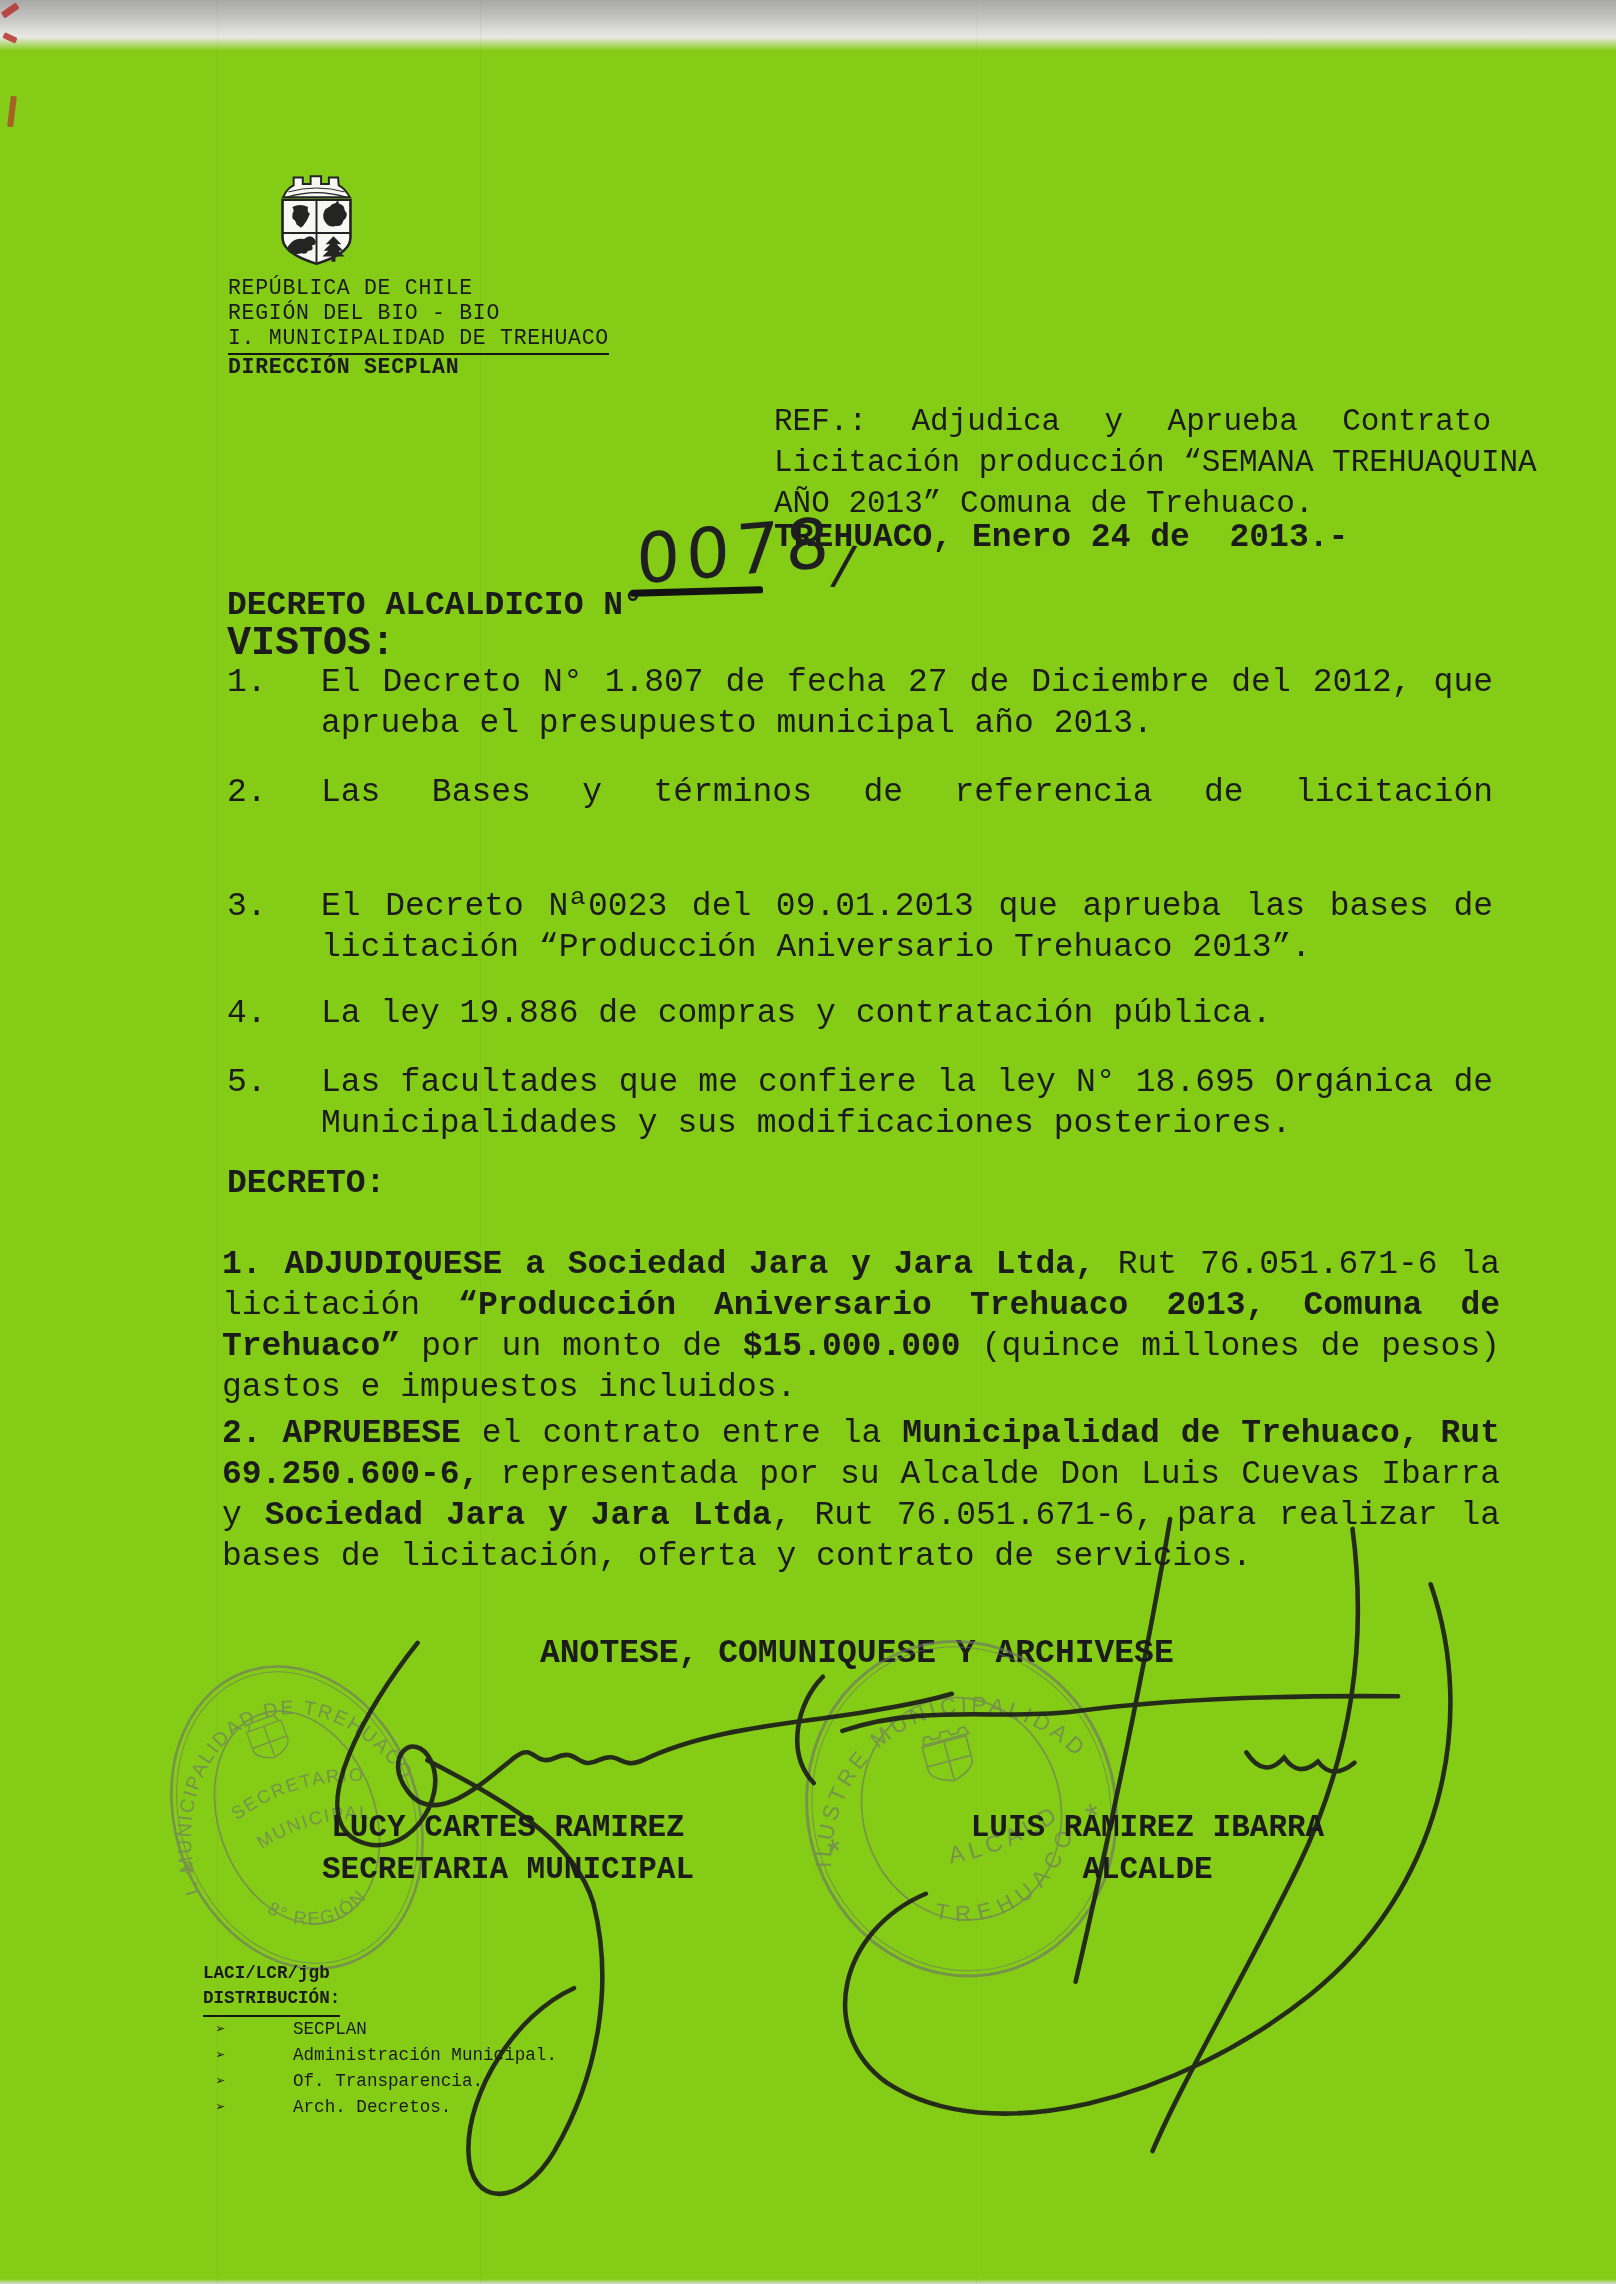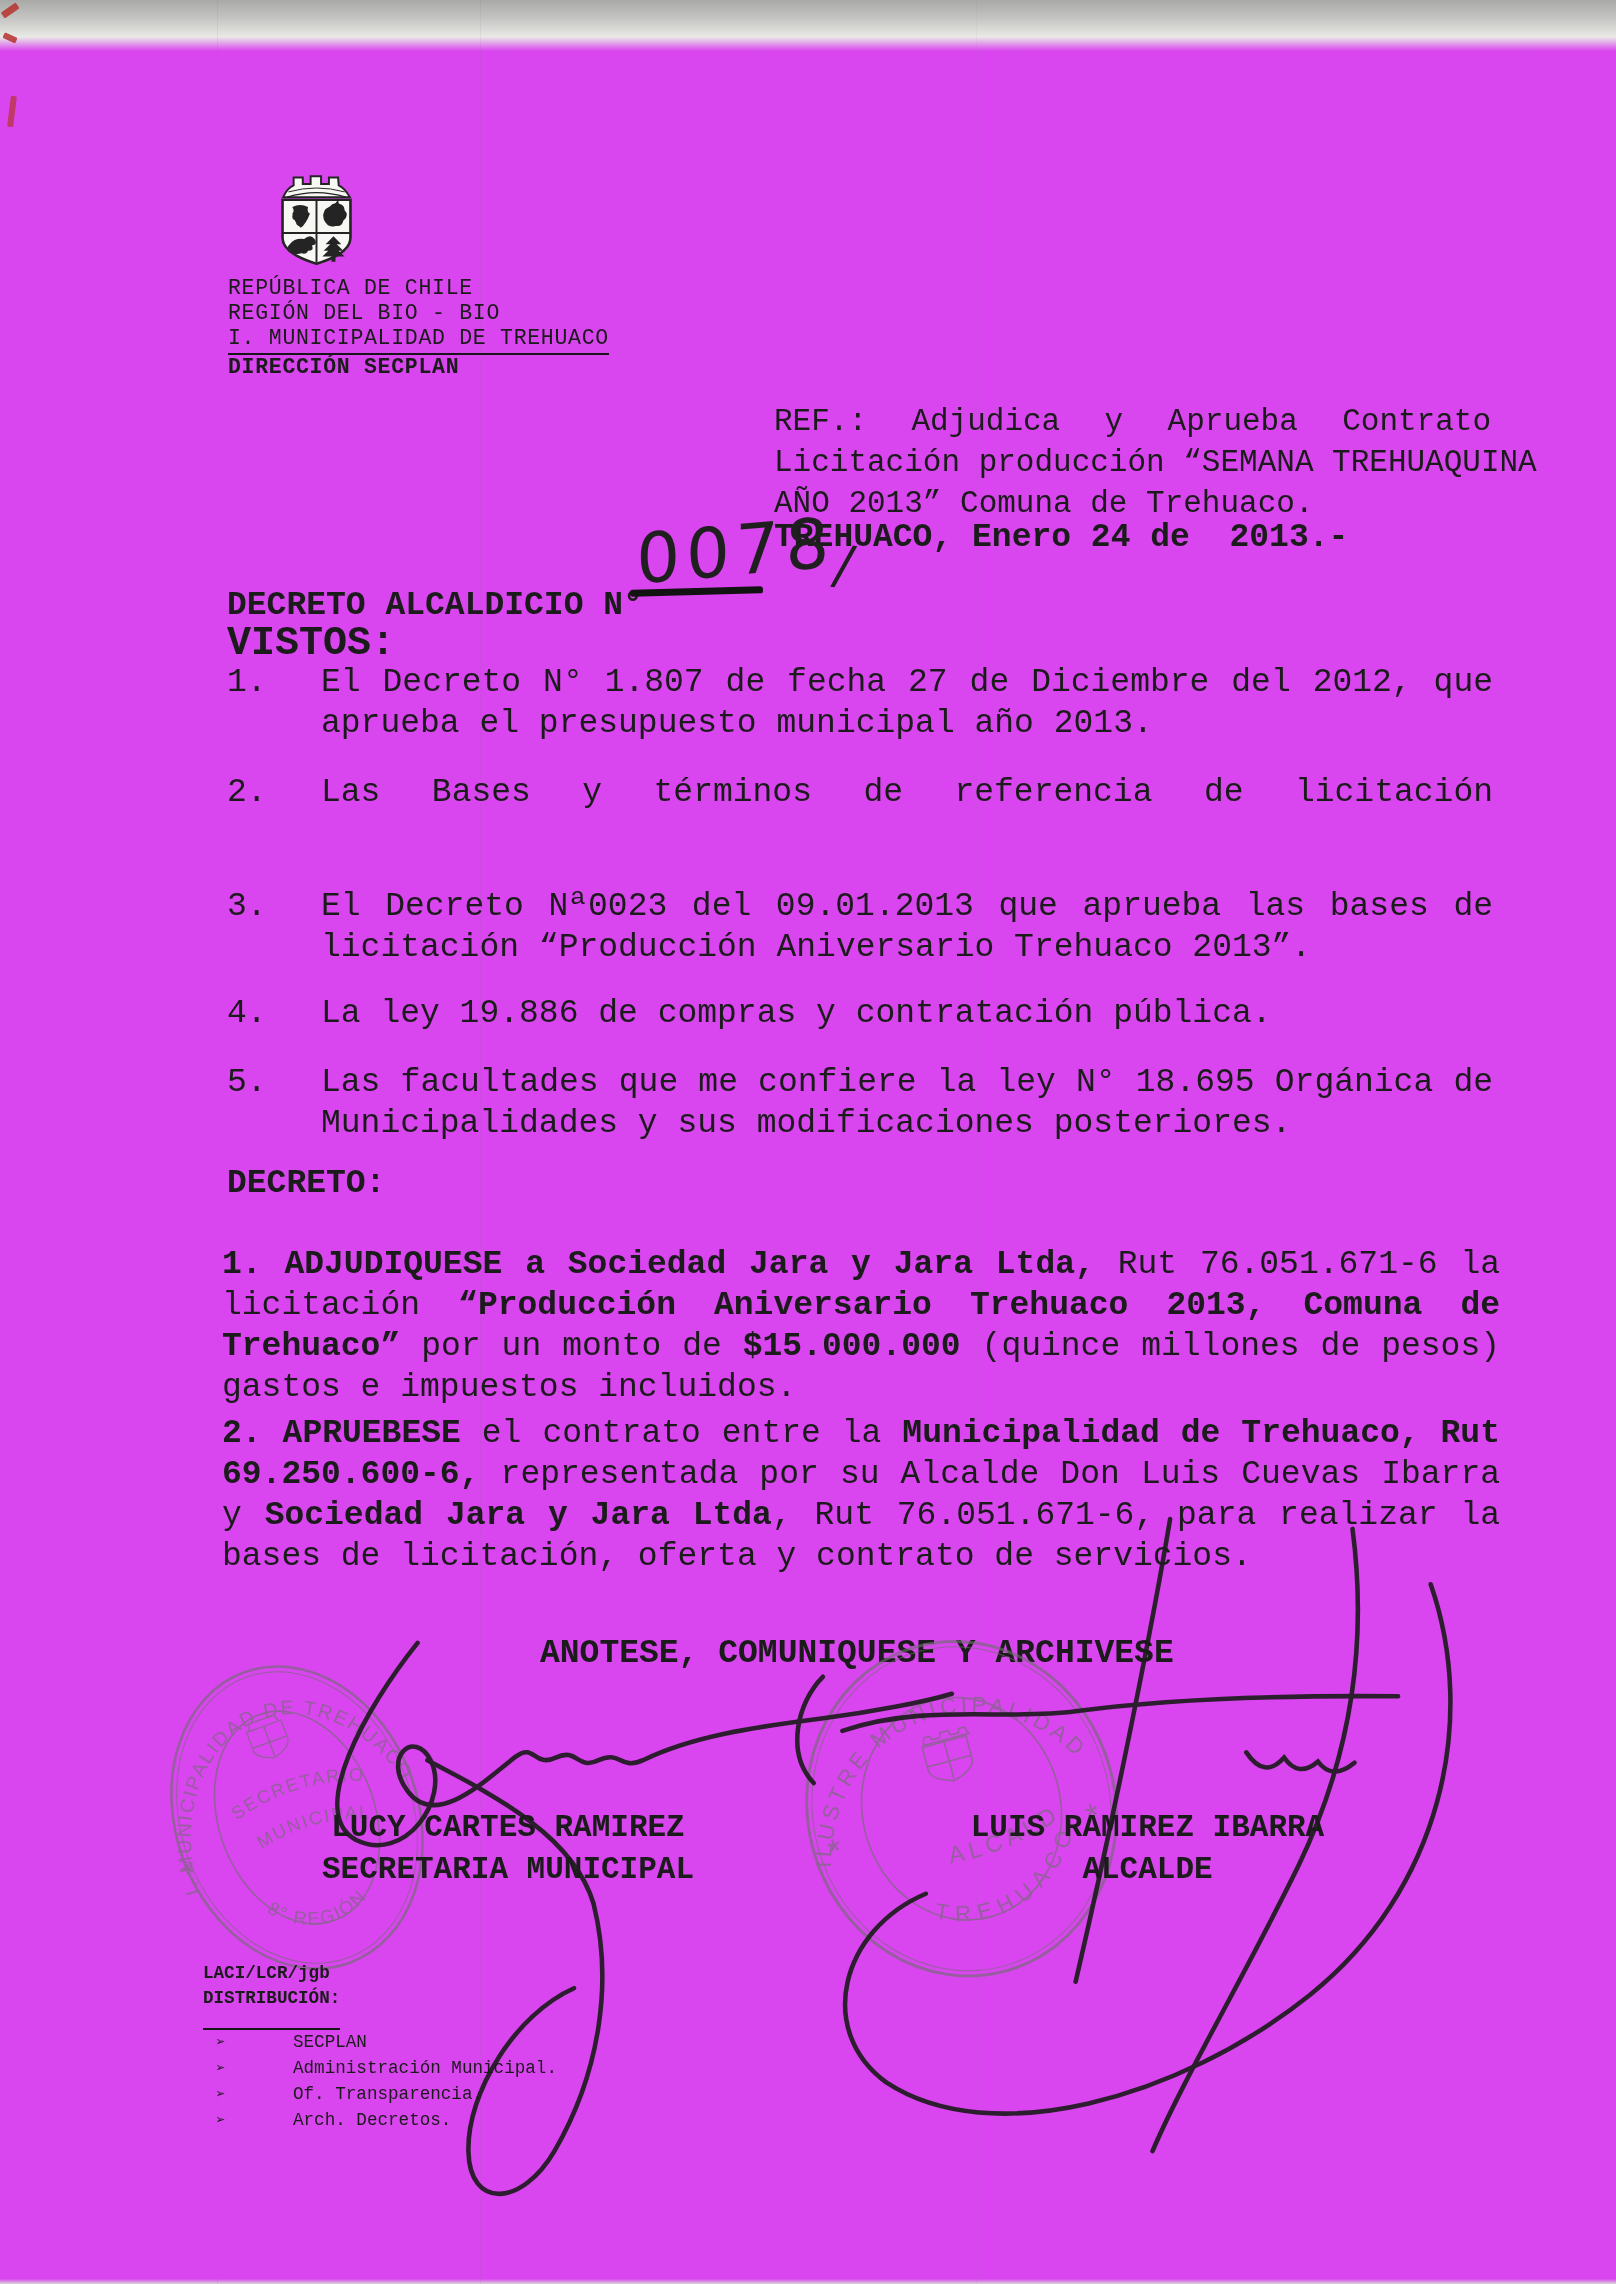--- a/index.html
+++ b/index.html
@@ -1,16 +1,16 @@
 <!DOCTYPE html>
 <html style="font-size:10.4px"><head>
 <meta charset="utf-8">
 <style>
   html,body{margin:0;padding:0;background:#9a9a98;}
-  .page{position:relative;width:1617px;height:2284px;background:#d946ef;overflow:hidden;
+  .page{position:relative;width:1617px;height:2284px;background:#84cc16;overflow:hidden;
         color:#1b1b1b;}
   .mono{font-family:"Liberation Mono","DejaVu Sans Mono",monospace;}
   .b{font-weight:700;}
   
   .scan-top{position:absolute;top:0;left:0;right:0;height:51px;
     background:linear-gradient(180deg,#a9a9a7 0px,#c2c2c0 17px,#e9e9e6 37px,rgba(251,251,248,0) 51px);}
   .scan-bottom{position:absolute;bottom:0;left:0;right:0;height:5.2px;background:linear-gradient(0deg,#d9d9d6,rgba(251,251,248,0));}
   .fold{position:absolute;top:0;bottom:0;width:1.3px;background:rgba(120,120,118,0.10);}
   .redmark{position:absolute;background:#b5332e;opacity:.85;border-radius:1.3px;}
   
@@ -32,21 +32,21 @@
   .hand-number .slash{display:inline-block;font-size:53px;transform:translateY(18px) rotate(14deg);letter-spacing:0;}
   .hand-underline{position:absolute;left:630px;top:588px;width:133px;height:6.5px;background:#121212;transform:rotate(-1.5deg);border-radius:2.6px;}
   .vtitle{position:absolute;left:227px;top:621px;font-size:40px;}
   .vnum{position:absolute;left:227px;font-size:33px;line-height:41px;}
   .vlines{width:1172px;left:321px;}
   .dtitle{position:absolute;left:227px;top:1165px;font-size:33px;}
   .para{left:222px;width:1278px;}
   .anotese{position:absolute;left:540px;top:1635px;font-size:33px;white-space:nowrap;}
   .sigblock{position:absolute;text-align:center;font-size:31px;line-height:42px;white-space:nowrap;}
   .footer{position:absolute;left:203px;top:1961px;font-size:17.6px;line-height:25px;}
-  .footer .dist{border-bottom:2px solid #161616;display:inline-block;padding-bottom:17px;}
+  .footer .dist{border-bottom:2px solid #161616;display:inline-block;padding-bottom:4px;}
   .fitem{padding-left:13px;}
   .farrow{display:inline-block;width:77px;font-size:15.6px;}
   svg.stamp{position:absolute;filter:blur(0.3px);}
   svg.sigs{position:absolute;left:0;top:1467px;}
   .crest{position:absolute;left:274px;top:171px;}
 </style>
 </head>
 <body>
 
 <div class="page">

